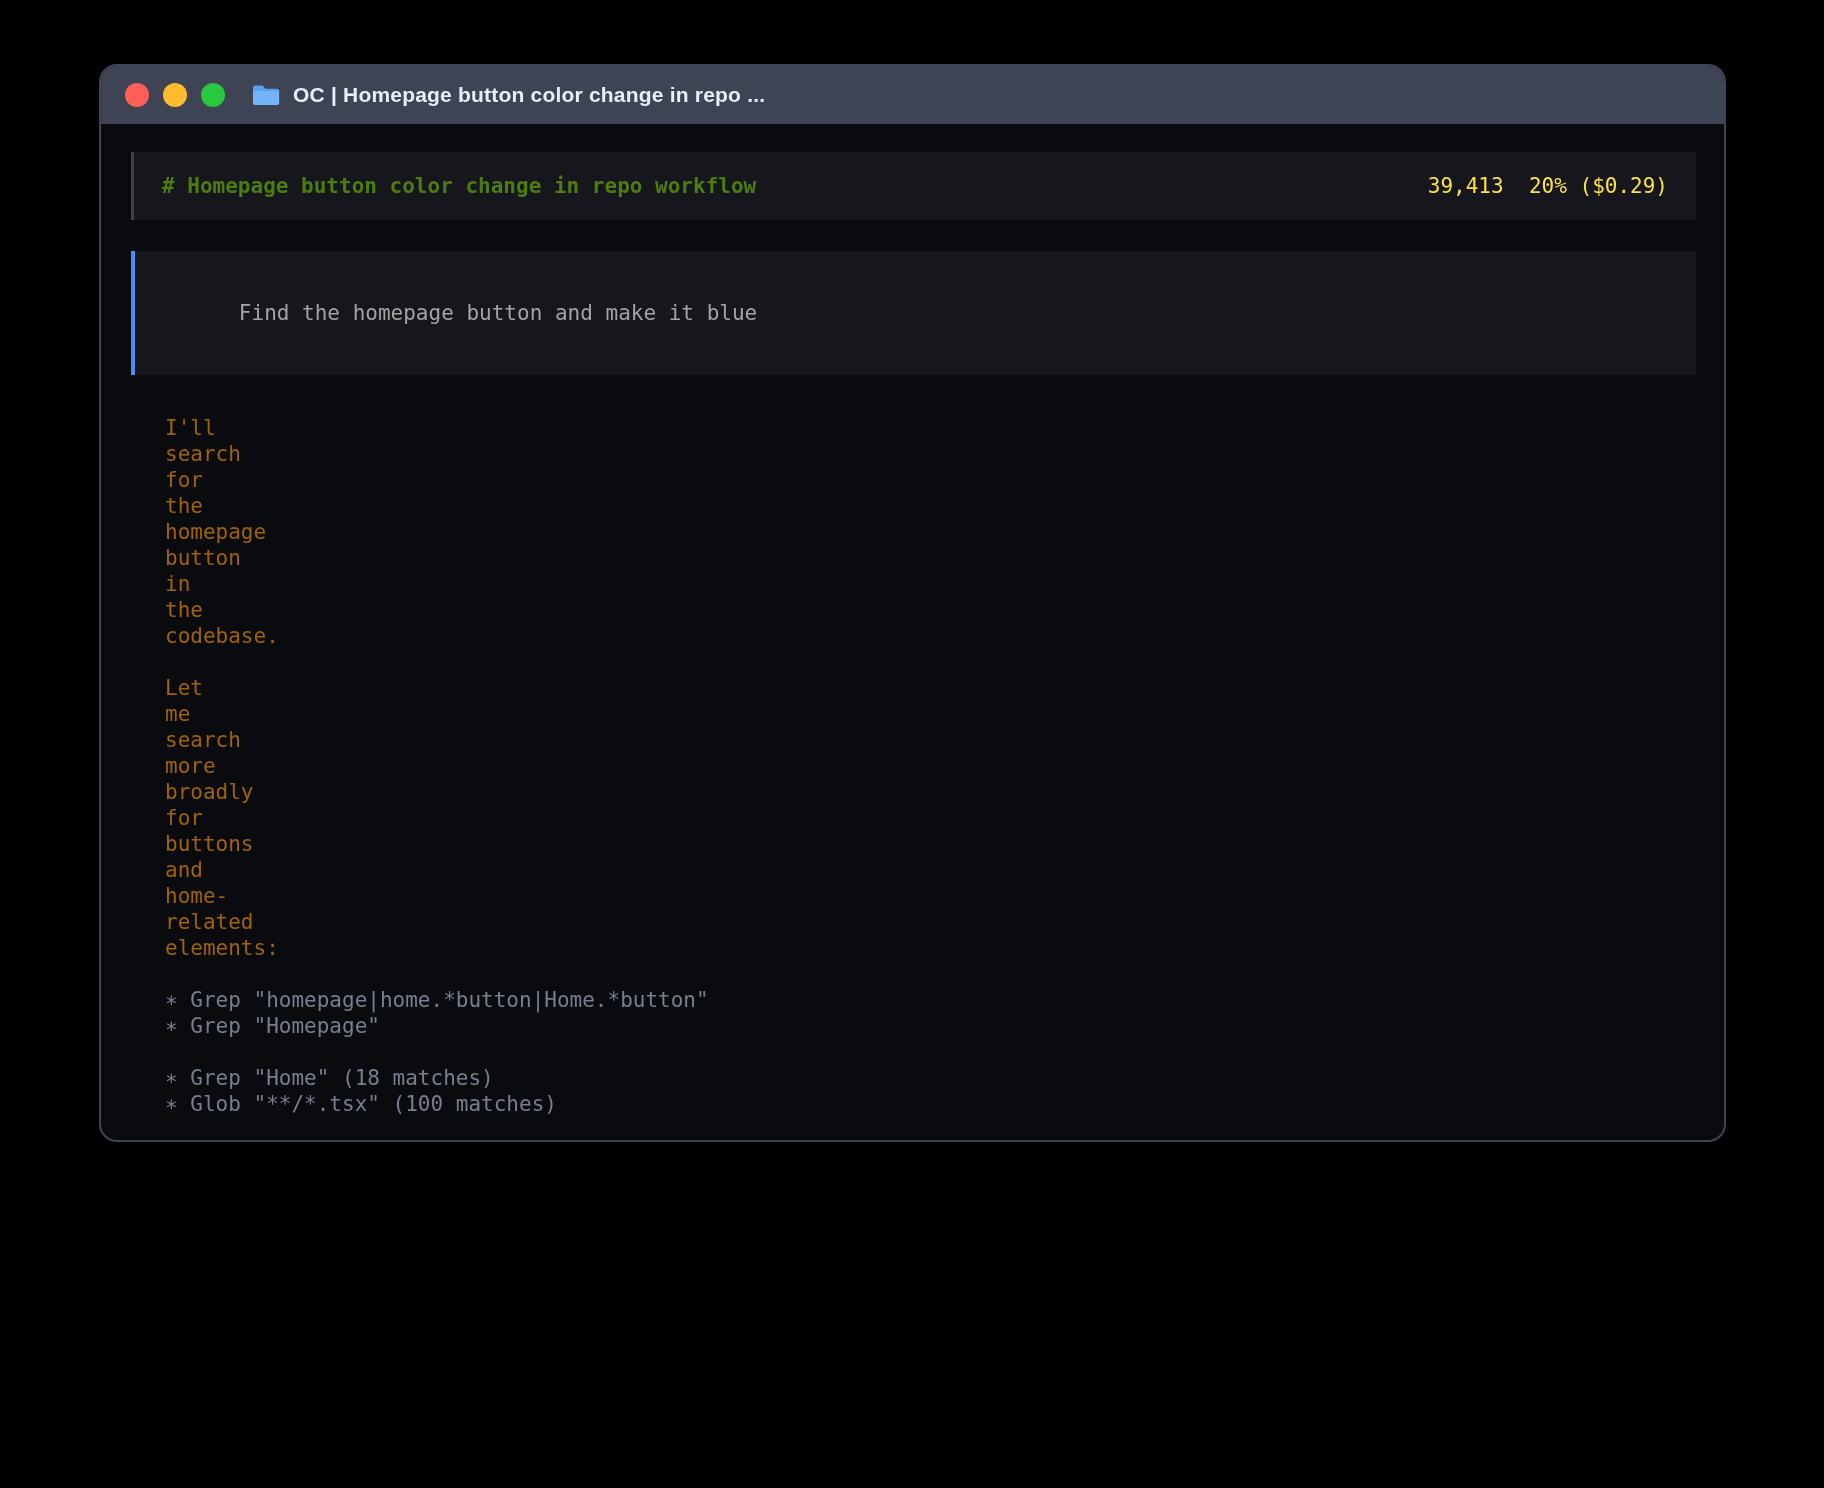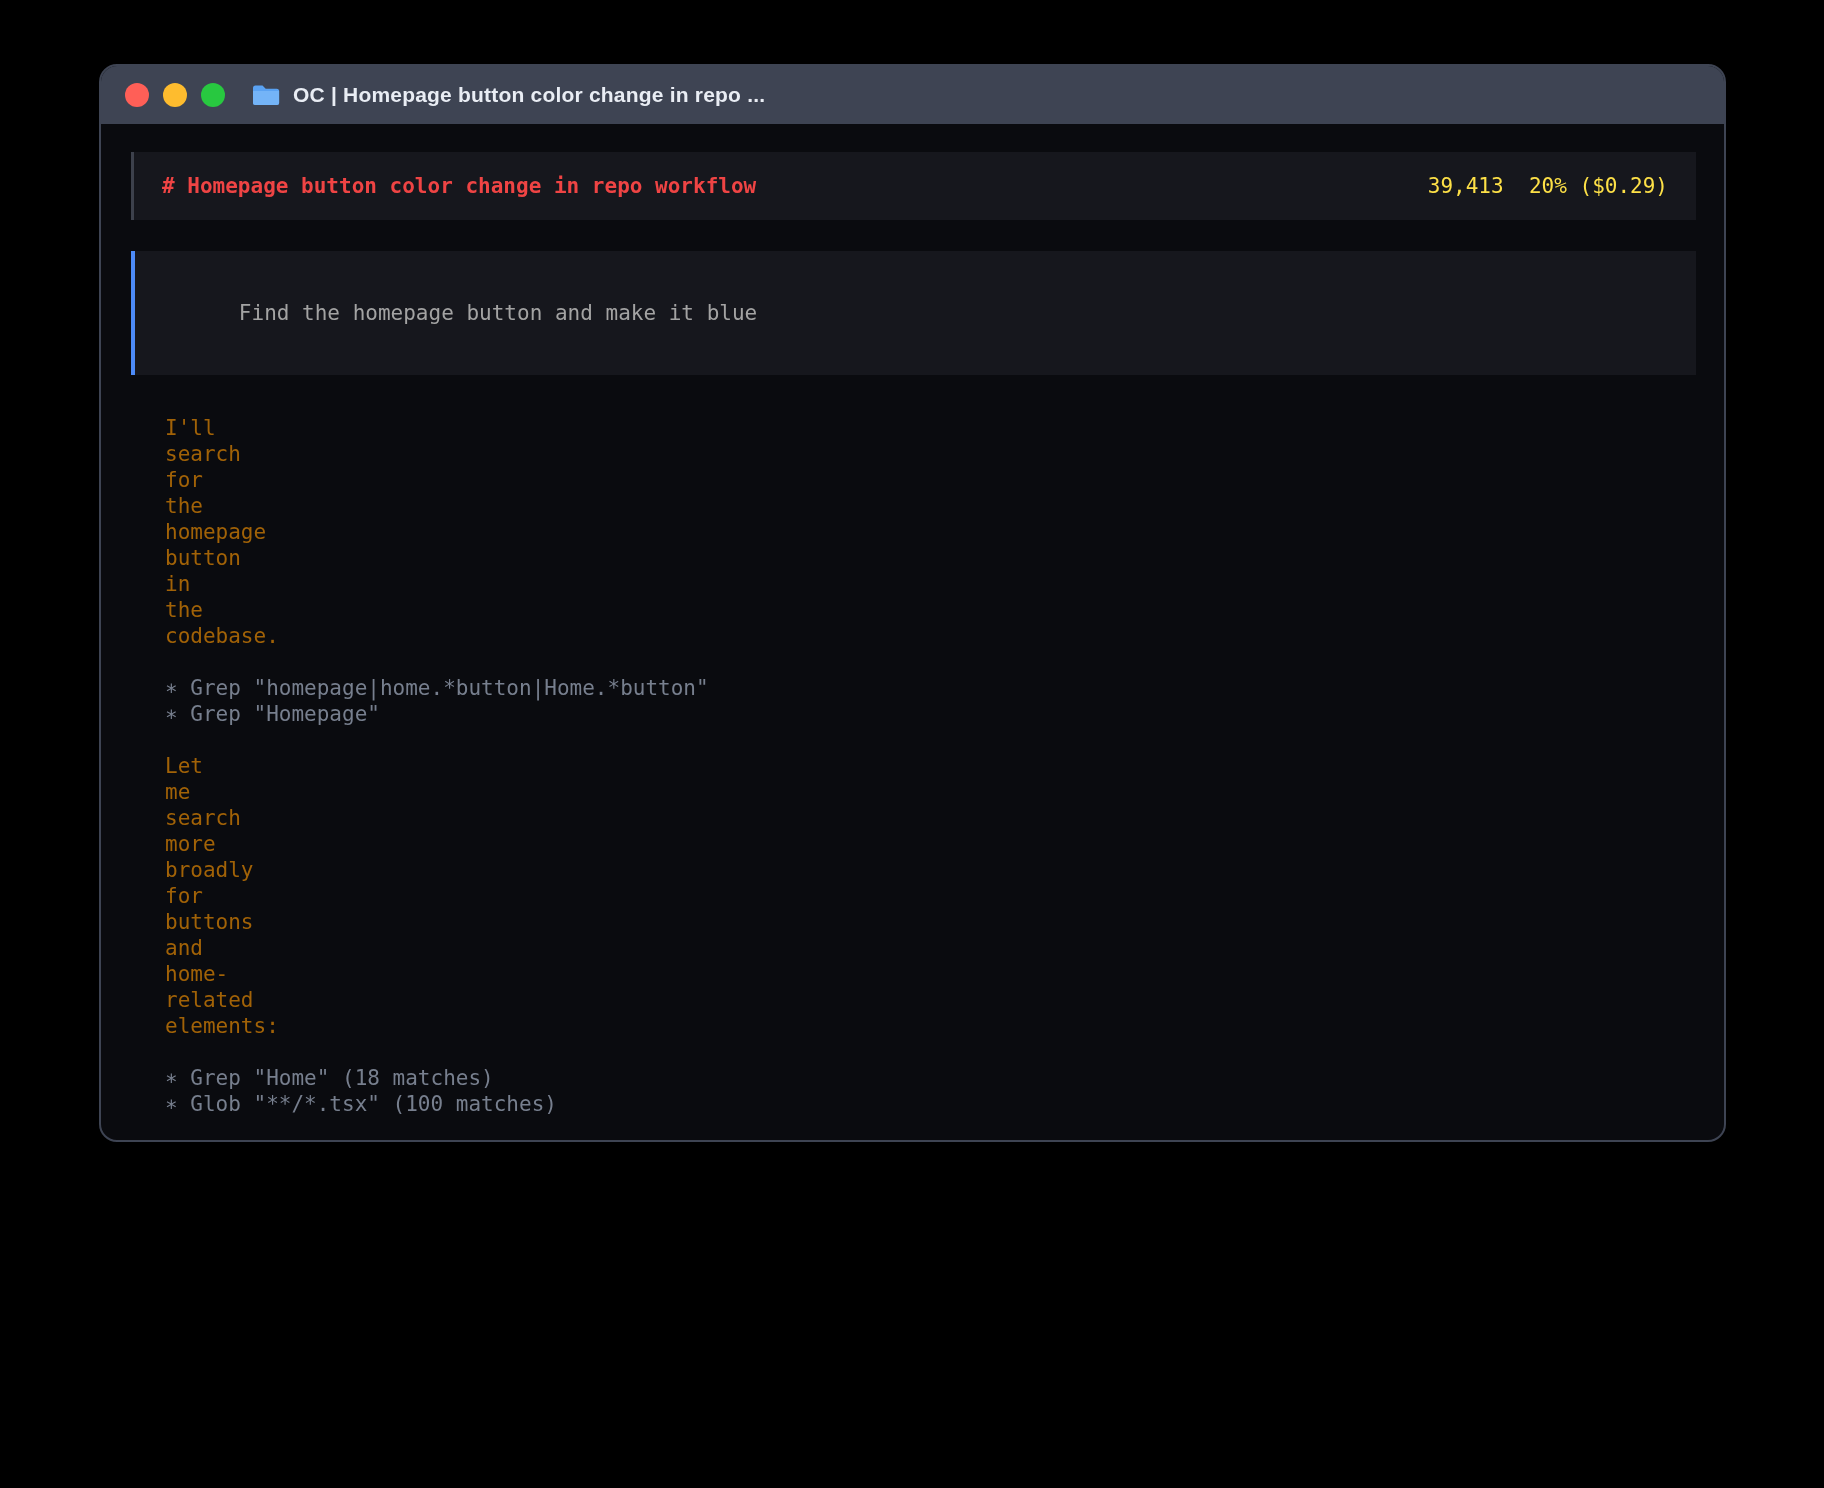--- a/index.html
+++ b/index.html
@@ -33,21 +33,21 @@
   
   .content{padding:28px 28px 0 30px;font-size:21px;line-height:26px;}
   .block-card{
     background:#16171d;box-sizing:border-box;
   }
   .header-block{
     border-left:3px solid #3d414c;
     display:flex;justify-content:space-between;align-items:center;
     padding:21px 28px;
   }
-  .header-title{color:#ef4444;font-weight:700;white-space:pre;}
+  .header-title{color:#4d7c0f;font-weight:700;white-space:pre;}
   .header-stats{color:#fde047;white-space:pre;}
   .user-block{
     border-left:4px solid #4d8bf8;margin-top:31px;
     padding:23px 28px;color:#a3a3a3;white-space:pre-wrap;
   }
   
   .transcript{padding:0 34px;margin-top:40px;max-width:1330px;}
   .transcript .group{margin-bottom:26px;}
   .transcript .light{color:#a16207;white-space:pre-wrap;max-width:1265px;}
   .transcript .tool{color:#777f8e;white-space:pre-wrap;}
@@ -83,26 +83,26 @@
       <span>Find the homepage button and make it blue</span>
     </div>
 
     <div class="transcript">
 
       <div class="group">
         <div class="light">I'll search for the homepage button in the codebase.</div>
       </div>
 
       <div class="group">
-        <div class="tool">∗ Grep "homepage|home.*button|Home.*button"</div>
-        <div class="tool">∗ Grep "Homepage"</div>
+        <div class="light">Let me search more broadly for buttons and home-related elements:</div>
       </div>
 
       <div class="group">
-        <div class="light">Let me search more broadly for buttons and home-related elements:</div>
+        <div class="tool">∗ Grep "homepage|home.*button|Home.*button"</div>
+        <div class="tool">∗ Grep "Homepage"</div>
       </div>
 
       <div class="group">
         <div class="tool">∗ Grep "Home" (18 matches)</div>
         <div class="tool">∗ Glob "**/*.tsx" (100 matches)</div>
       </div>
 
     </div>
 
   </div>

